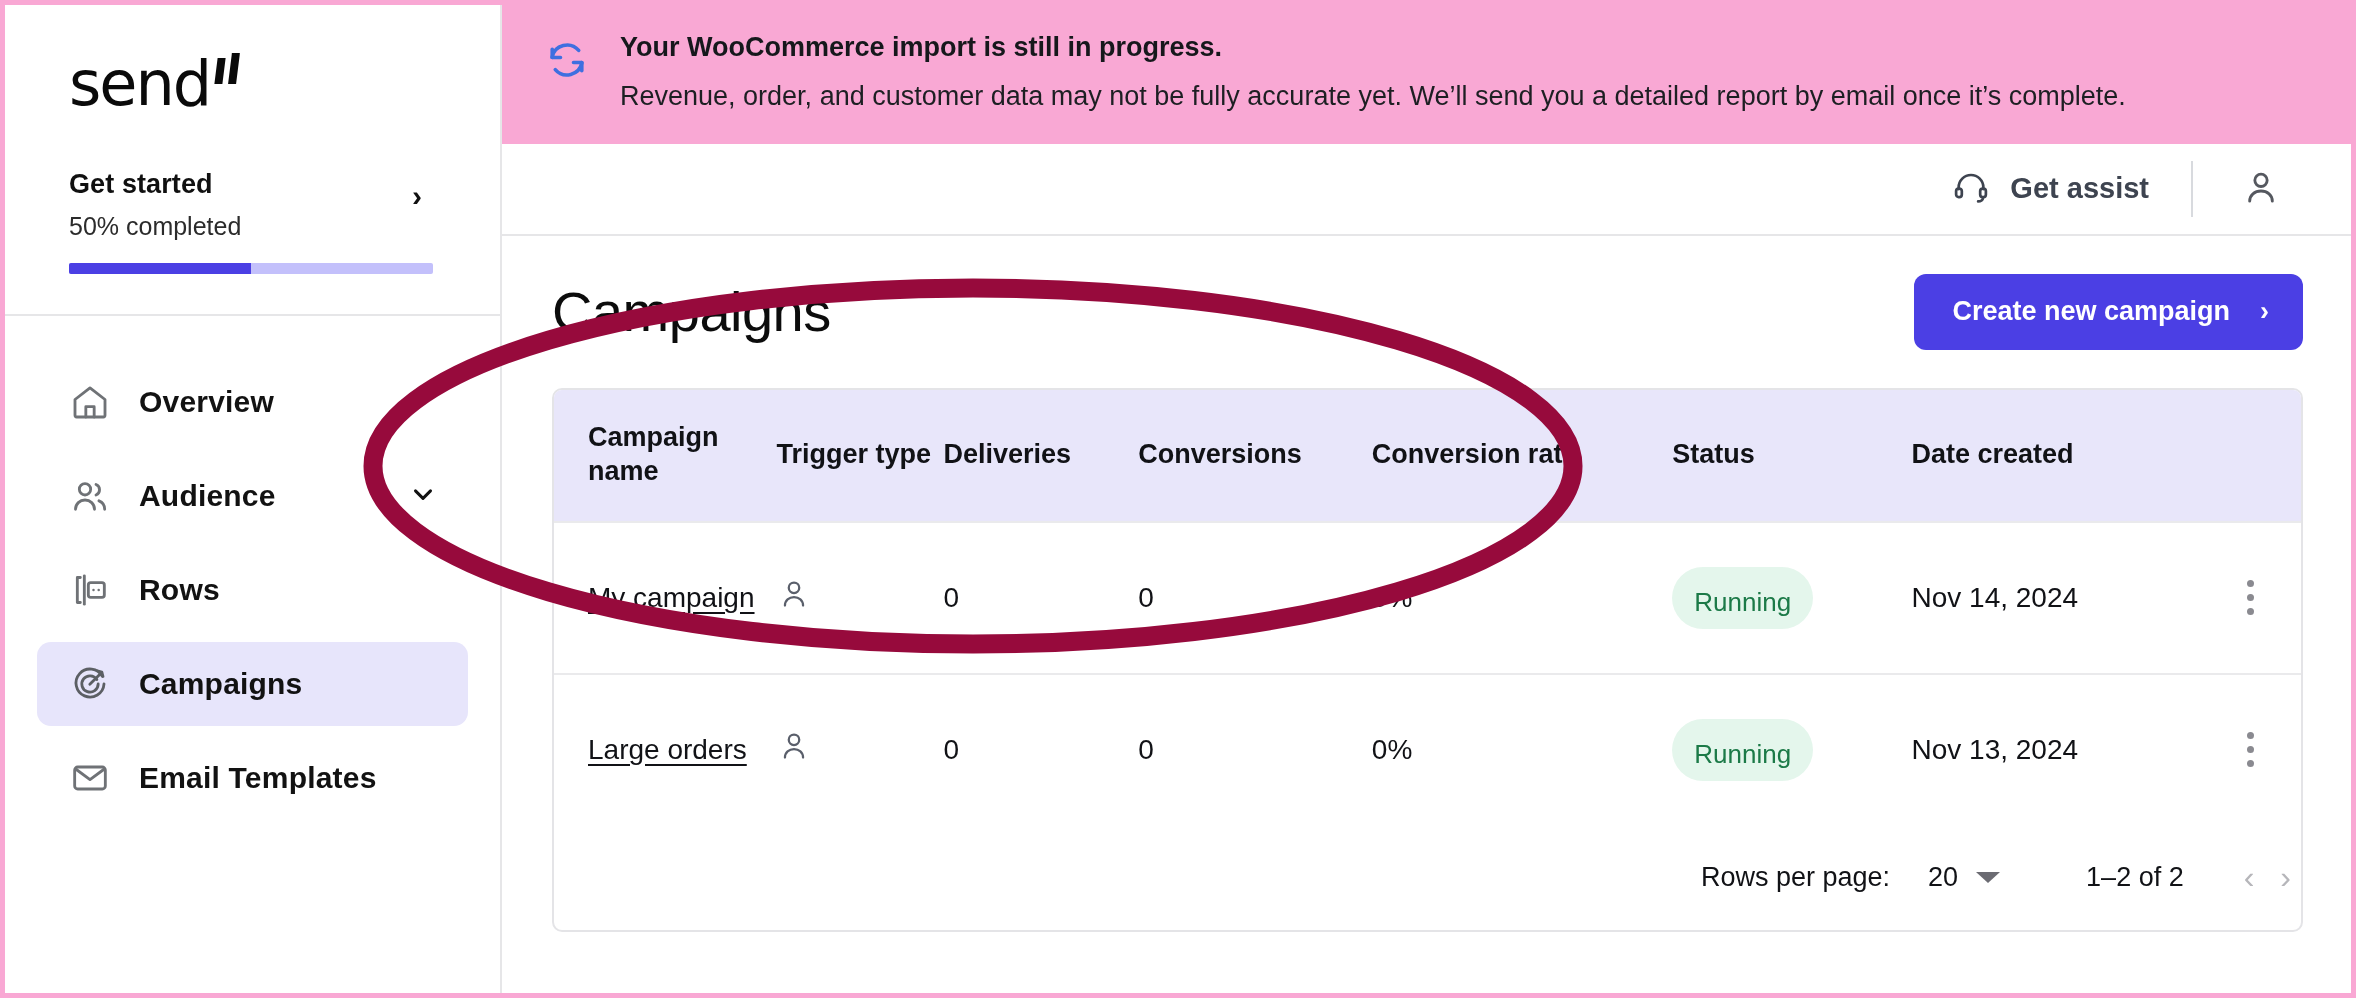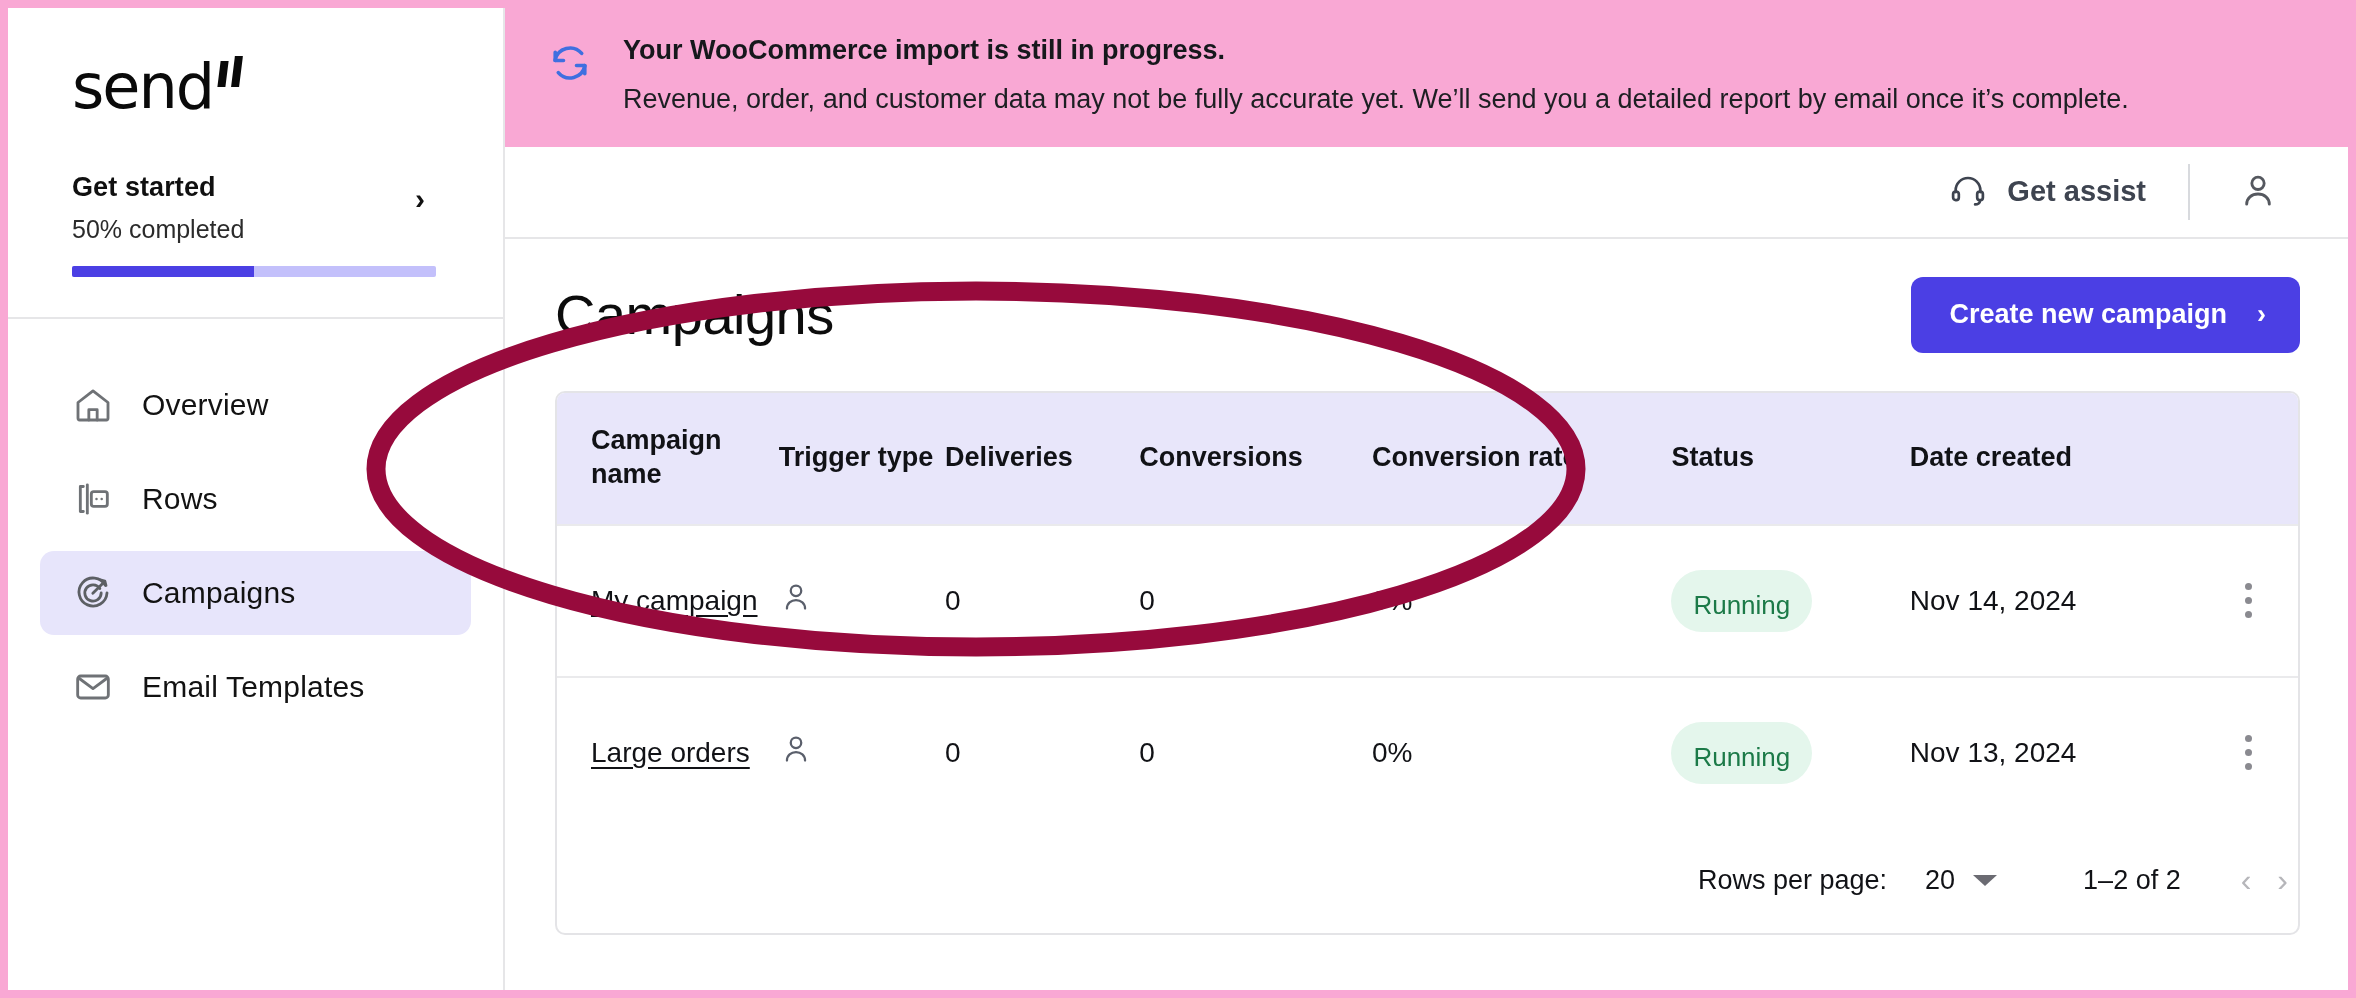--- a/index.html
+++ b/index.html
@@ -5,21 +5,21 @@
   * { box-sizing: border-box; margin: 0; padding: 0; }
   html, body {
     width: 2356px; height: 998px;
     font-family: "Liberation Sans", sans-serif;
     background: #ffffff;
     overflow: hidden;
   }
   #app {
     position: relative;
     width: 2356px; height: 998px;
-    border: 8px solid #f9a8d4;
+    border: 5px solid #f9a8d4;
     background: #ffffff;
     display: flex;
     overflow: hidden;
   }
 
   
   .sidebar {
     width: 497px;
     height: 100%;
     background: #ffffff;
@@ -79,21 +79,21 @@
     display: flex; align-items: center;
     gap: 28px;
     height: 84px;
     padding: 0 32px;
     border-radius: 14px;
     cursor: pointer;
     margin-bottom: 10px;
     position: relative;
   }
   .nav-item.active { background: #e7e5fb; }
-  .nav-label { font-size: 30px; color: #121212; font-weight: 400; letter-spacing: .2px; }
+  .nav-label { font-size: 30px; color: #121212; font-weight: 700; letter-spacing: .2px; }
   .nav-icon { width: 42px; height: 42px; flex: 0 0 42px; display:flex; align-items:center; justify-content:center; }
   .nav-icon svg { display: block; }
   .nav-chevron { position: absolute; right: 30px; top: 50%; transform: translateY(-50%); }
 
   
   .main { flex: 1 1 auto; display: flex; flex-direction: column; min-width: 0; background:#fff; }
 
   .banner {
     background: #f9a8d4;
     display: flex;
@@ -246,20 +246,36 @@
       <div class="nav-item">
         <span class="nav-icon">
           <svg width="40" height="40" viewBox="0 0 24 24" fill="none" stroke="#6f7276" stroke-width="1.7" stroke-linecap="round" stroke-linejoin="round">
             <path d="M3 10.5 12 3.5l9 7V20a1 1 0 0 1-1 1H4a1 1 0 0 1-1-1z"></path>
             <path d="M9.5 21v-6.2h5V21"></path>
           </svg>
         </span>
         <span class="nav-label">Overview</span>
       </div>
 
+      <div class="nav-item">
+        <span class="nav-icon">
+          <svg width="40" height="40" viewBox="0 0 24 24" fill="none" stroke="#6f7276" stroke-width="1.7" stroke-linecap="round" stroke-linejoin="round">
+            <circle cx="9" cy="8" r="3.4"></circle>
+            <path d="M3.3 20c0-3.3 2.6-5.6 5.7-5.6s5.7 2.3 5.7 5.6"></path>
+            <path d="M15.6 5.1a3.4 3.4 0 0 1 0 6.3"></path>
+            <path d="M17.4 14.9c2.1.8 3.4 2.7 3.4 5.1"></path>
+          </svg>
+        </span>
+        <span class="nav-label">Audience</span>
+        <span class="nav-chevron">
+          <svg width="30" height="30" viewBox="0 0 24 24" fill="none" stroke="#121212" stroke-width="2.4" stroke-linecap="round" stroke-linejoin="round">
+              <path d="M6 9.5 12 15.5 18 9.5"></path>
+            </svg>
+        </span>
+      </div>
 
       <div class="nav-item">
         <span class="nav-icon">
           <svg width="40" height="40" viewBox="0 0 24 24" fill="none" stroke="#6f7276" stroke-width="1.7" stroke-linecap="round" stroke-linejoin="round">
             <path d="M6.2 4.5H4.4v15h1.8"></path>
             <path d="M8.6 3.5v17"></path>
             <rect x="11" y="7.6" width="9.6" height="8.8" rx="1.4"></rect>
             <circle cx="14.1" cy="12" r=".75" fill="#6f7276" stroke="none"></circle>
             <circle cx="17.2" cy="12" r=".75" fill="#6f7276" stroke="none"></circle>
           </svg>

